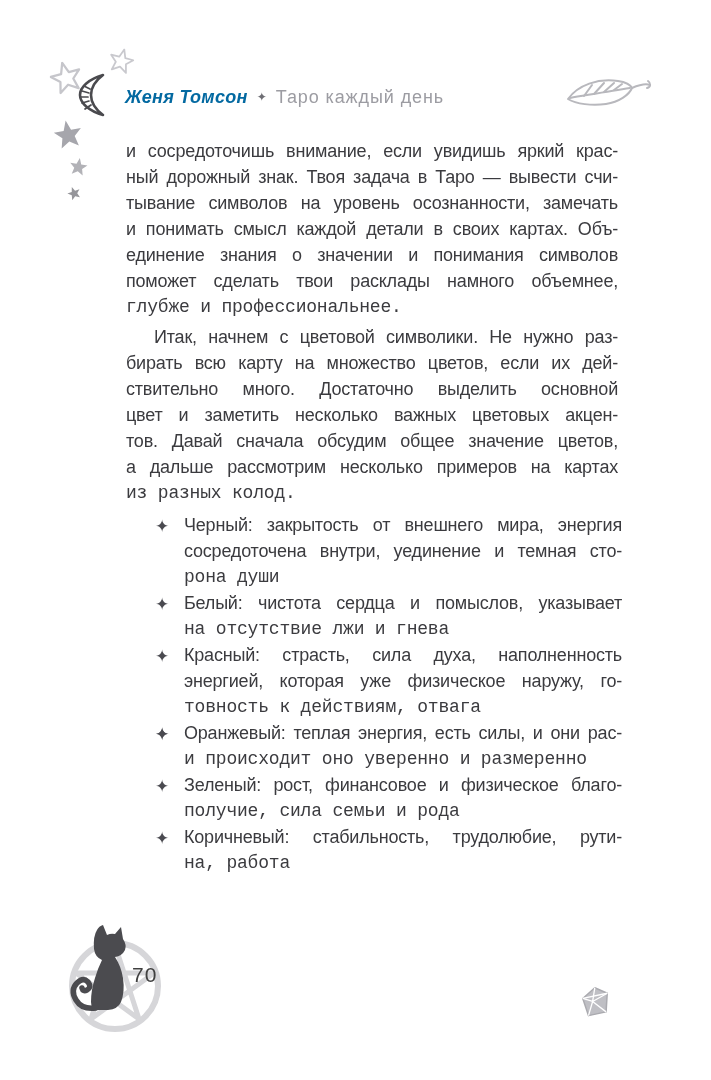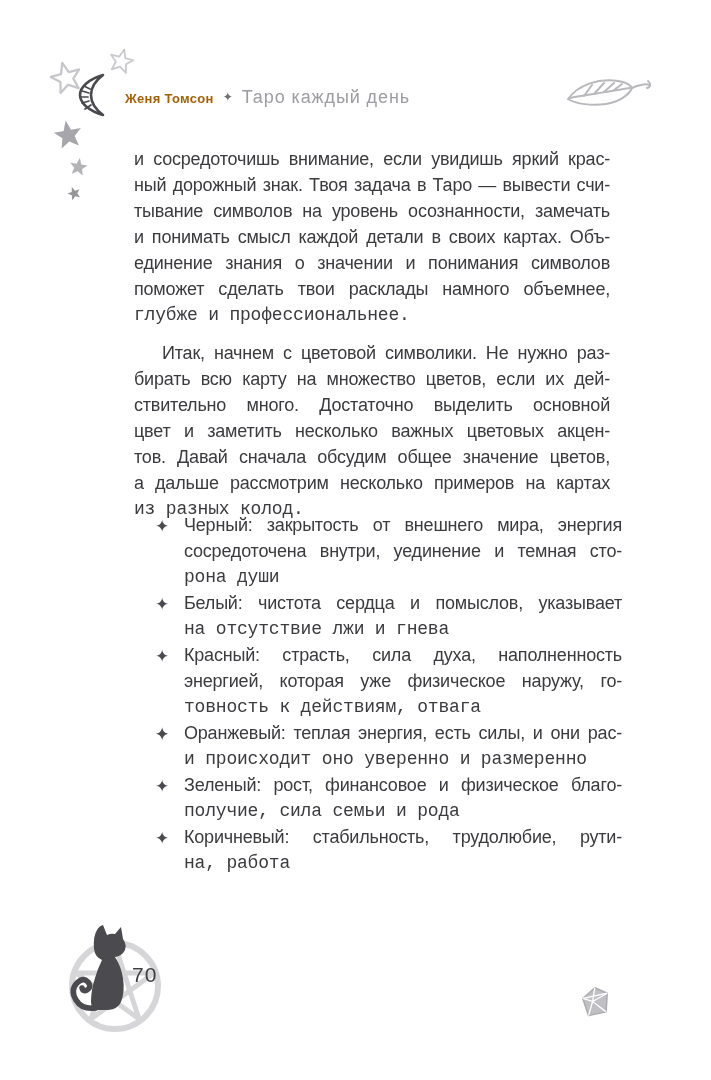--- a/index.html
+++ b/index.html
@@ -2,32 +2,32 @@
 <html><head>
 <meta charset="utf-8">
 <style>
   html,body{margin:0;padding:0;background:#ffffff;}
   .page{
     position:relative;width:711px;height:1080px;background:#ffffff;
     font-family:"Liberation Sans", sans-serif;overflow:hidden;
   }
   
   .header-text{position:absolute;left:125px;top:87px;white-space:nowrap;}
-  .author{font-weight:700;color:#a16207;font-size:13px;letter-spacing:.3px;}
+  .author{font-weight:700;color:#0369a1;font-size:18px;letter-spacing:.3px;font-style:italic;}
   .sep{color:#6e6e74;font-size:12px;margin:0 9px;vertical-align:2px;font-family:"DejaVu Sans",sans-serif;}
   .booktitle{color:#9c9ca2;font-size:18px;letter-spacing:.9px;}
   .decor{position:absolute;}
   
   .bodytext{
     position:absolute;left:122px;top:134px;width:500px;
     color:#3b3b3f;font-size:18px;line-height:26px;letter-spacing:-.2px;
   }
   .jline{text-align:justify;text-align-last:justify;height:26px;overflow:hidden;}
   .jline.last{text-align-last:left;font-family:Liberation Mono, monospace;}
-  .para{margin:12px;}
+  .para{margin:4px;}
   .para.indent .jline:first-child{text-indent:28px;}
   
   .color-list{
     position:absolute;left:122px;top:512px;width:500px;margin:0;padding:0;list-style:none;
     color:#3b3b3f;font-size:18px;line-height:26px;letter-spacing:-.2px;
   }
   .color-list li{position:relative;padding-left:62px;}
   .bullet{
     position:absolute;left:33px;top:1px;color:#4a4a50;font-size:17px;
     font-family:"DejaVu Sans",sans-serif;letter-spacing:0;

